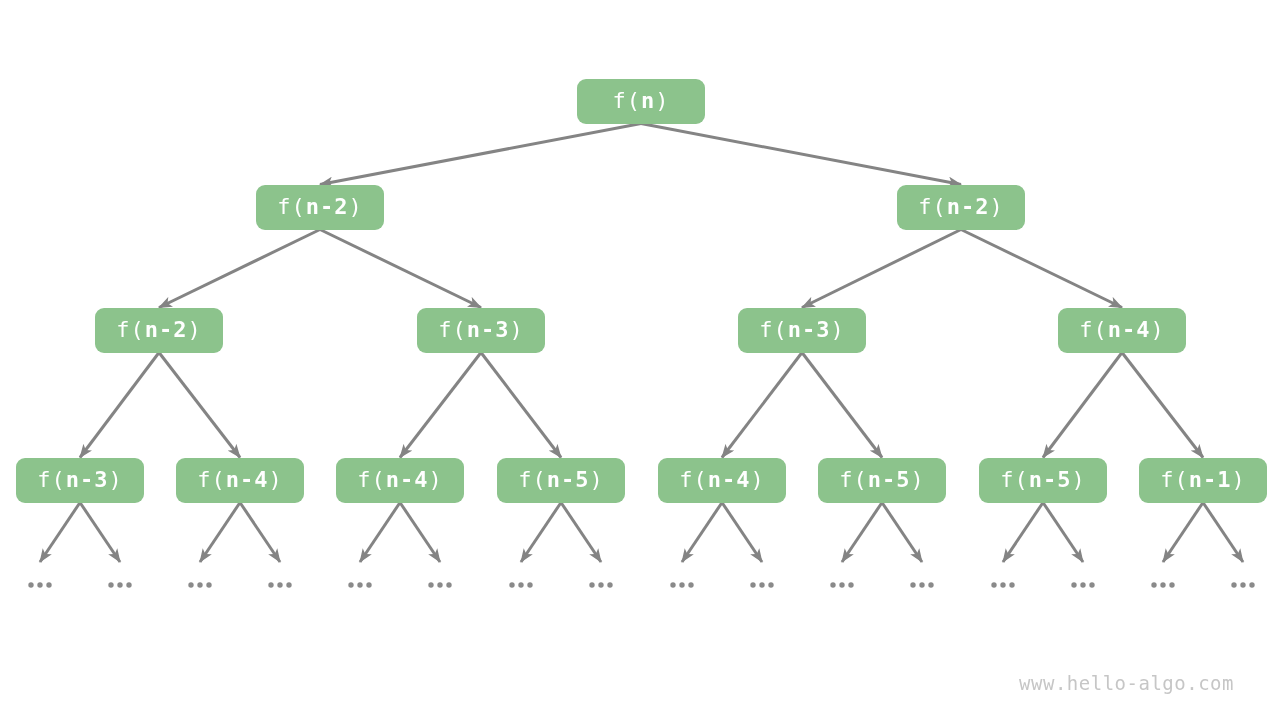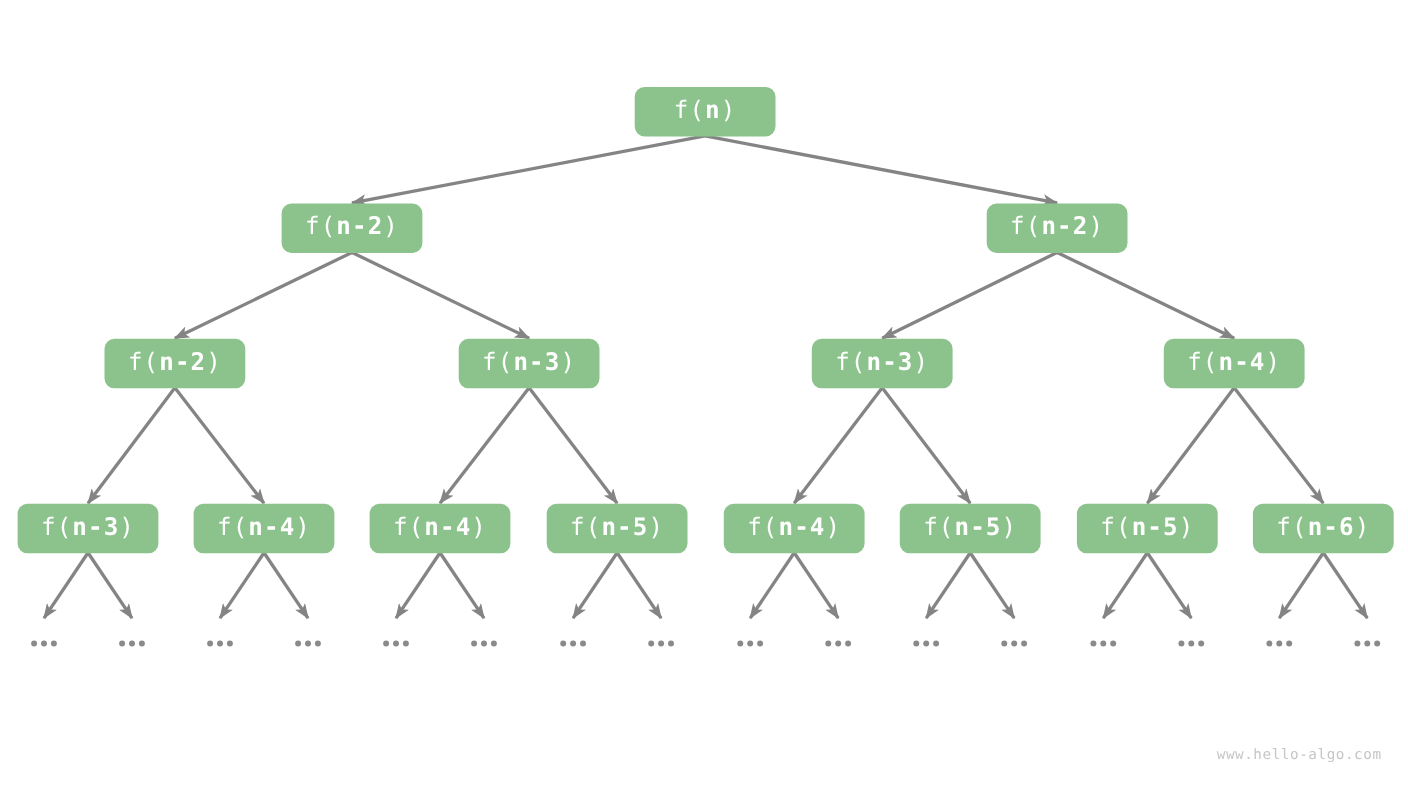--- a/index.html
+++ b/index.html
@@ -32,23 +32,23 @@
     font-size: 22px;
     letter-spacing: 1px;
     line-height: 1;
     white-space: nowrap;
     user-select: none;
   }
   .tree-node .pre, .tree-node .post { font-weight: 500; }
   .tree-node .arg { font-weight: 800; }
   #watermark {
     position: absolute;
-    right: 24px;
+    right: 46px;
     bottom: 26px;
-    font-size: 13px;
+    font-size: 19px;
     letter-spacing: 0.5px;
     user-select: none;
   }
 </style>
 </head>
 <body>
 
 <div id="canvas" style="background: rgb(255, 255, 255);">
 
   <svg id="edge-layer" width="1280" height="720" viewBox="0 0 1280 720">
@@ -239,20 +239,20 @@
         <span class="arg">n-5</span>
         <span class="post">)</span>
       </div>
       <div class="tree-node" style="left: 979px; top: 457.5px; width: 128px; height: 45px; background: rgb(140, 195, 140); color: rgb(255, 255, 255);">
         <span class="pre">f(</span>
         <span class="arg">n-5</span>
         <span class="post">)</span>
       </div>
       <div class="tree-node" style="left: 1139px; top: 457.5px; width: 128px; height: 45px; background: rgb(140, 195, 140); color: rgb(255, 255, 255);">
         <span class="pre">f(</span>
-        <span class="arg">n-6</span>
+        <span class="arg">n-1</span>
         <span class="post">)</span>
       </div>
     </div>
 
   <div id="watermark" style="color: rgb(198, 198, 198);">www.hello-algo.com</div>
 
 </div>
 
 </body></html>

